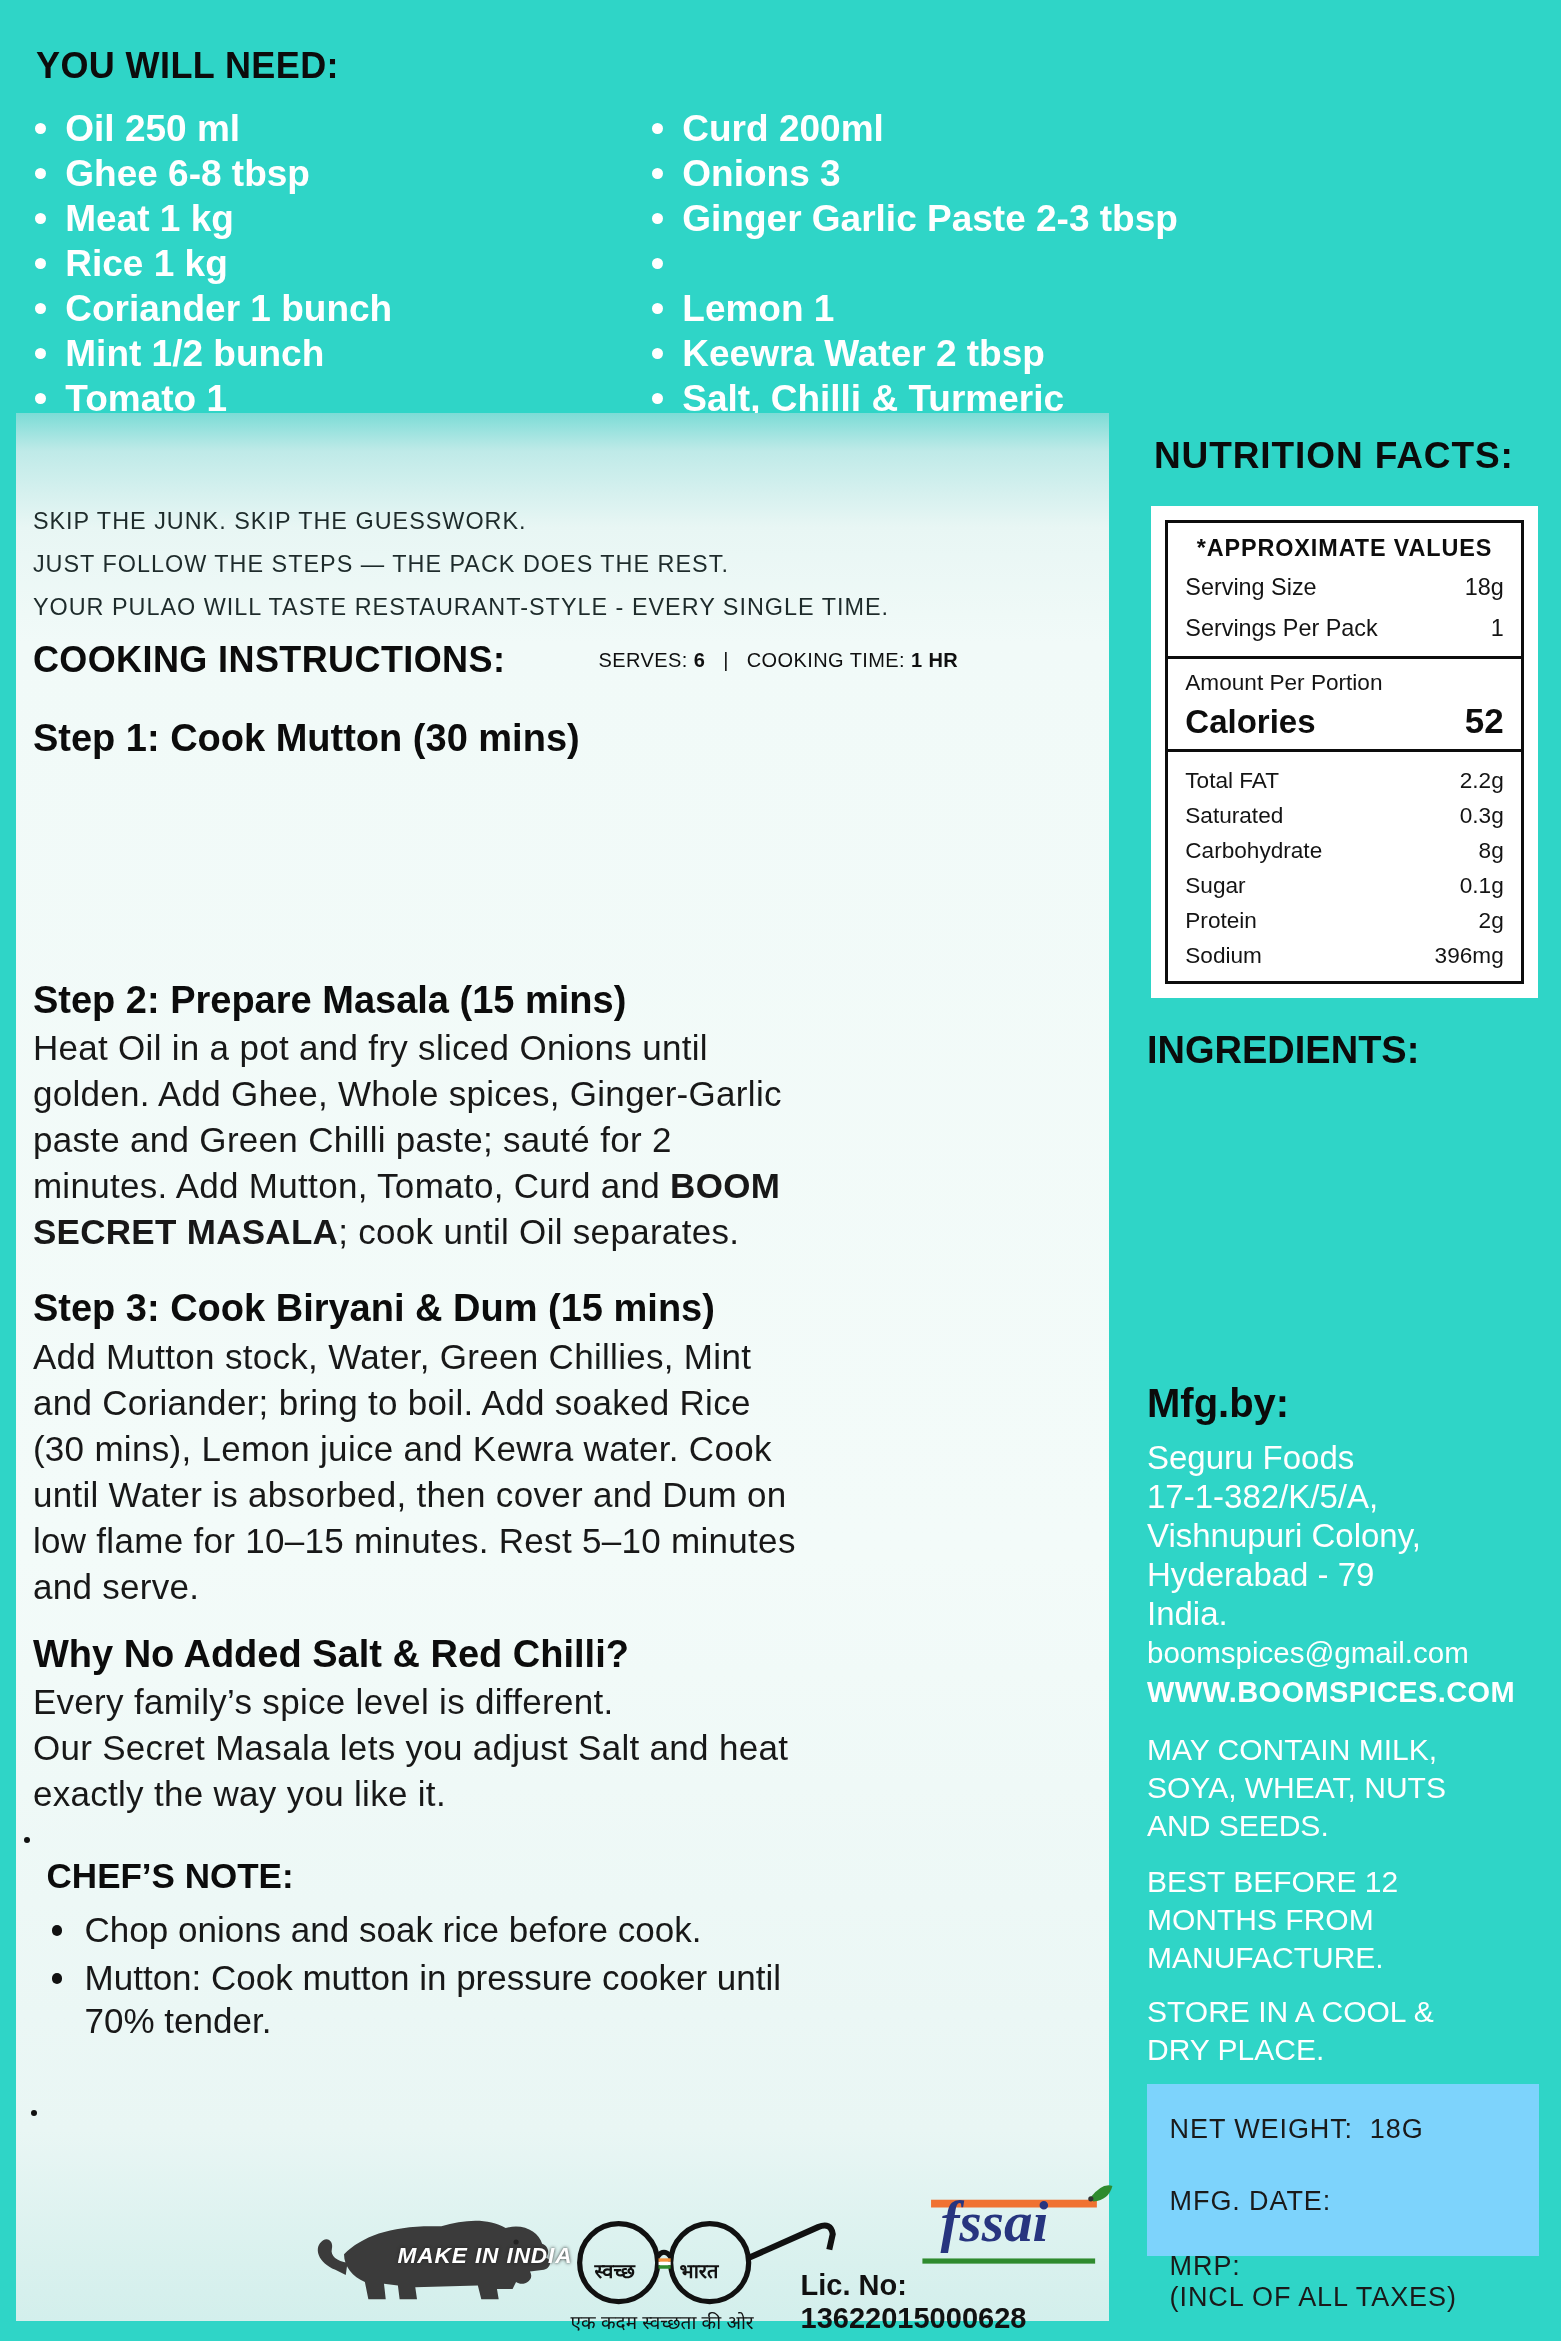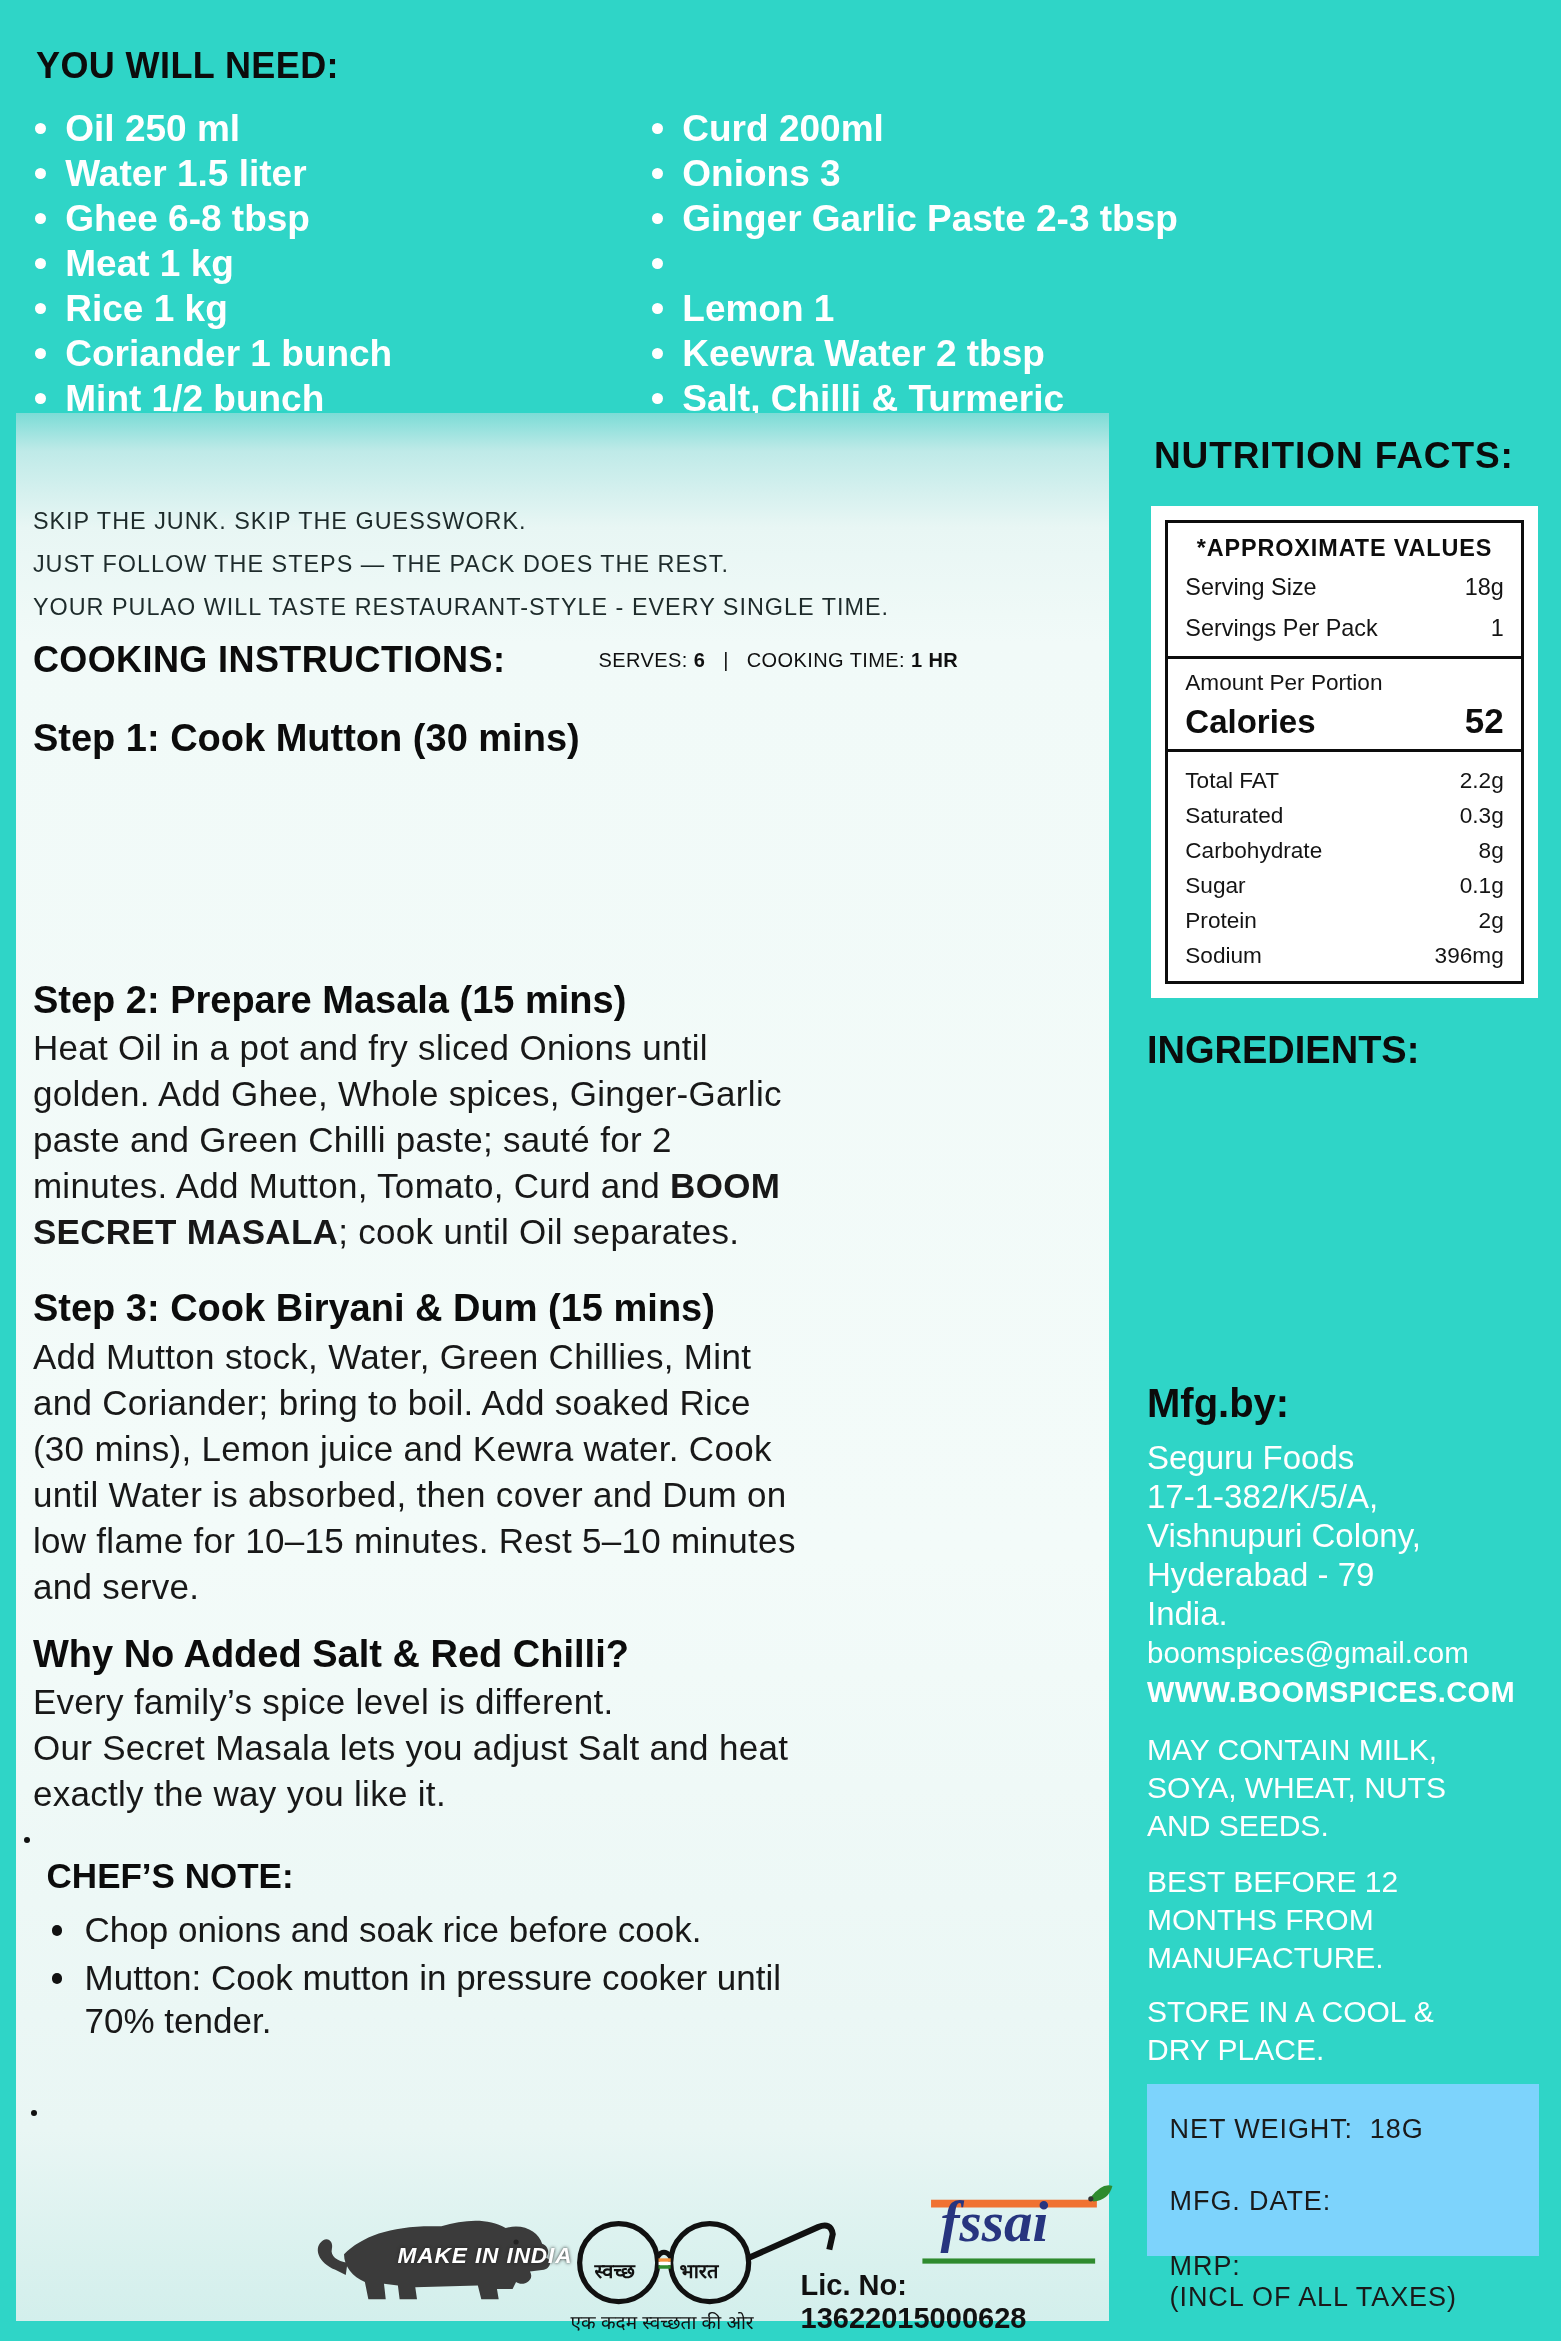--- a/index.html
+++ b/index.html
@@ -87,24 +87,20 @@
 
   <div class="abs top-title">YOU WILL NEED:</div>
 
   <ul class="abs need-list need-left">
     <li>
         <span class="bdot"></span>
         <span>Oil 250 ml</span>
       </li>
     <li>
         <span class="bdot"></span>
-        <span>Water 1.5 liter</span>
-      </li>
-    <li>
-        <span class="bdot"></span>
         <span>Ghee 6-8 tbsp</span>
       </li>
     <li>
         <span class="bdot"></span>
         <span>Meat 1 kg</span>
       </li>
     <li>
         <span class="bdot"></span>
         <span>Rice 1 kg</span>
       </li>

